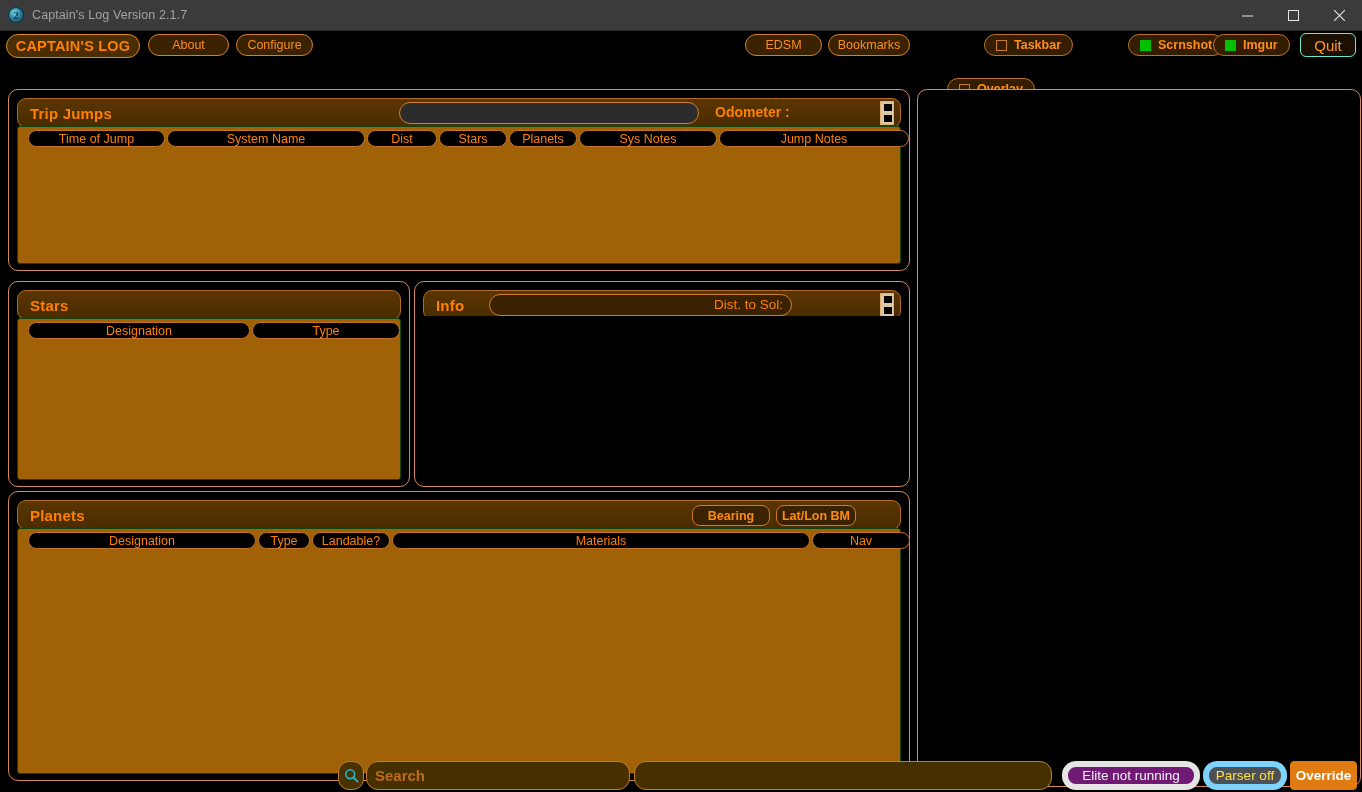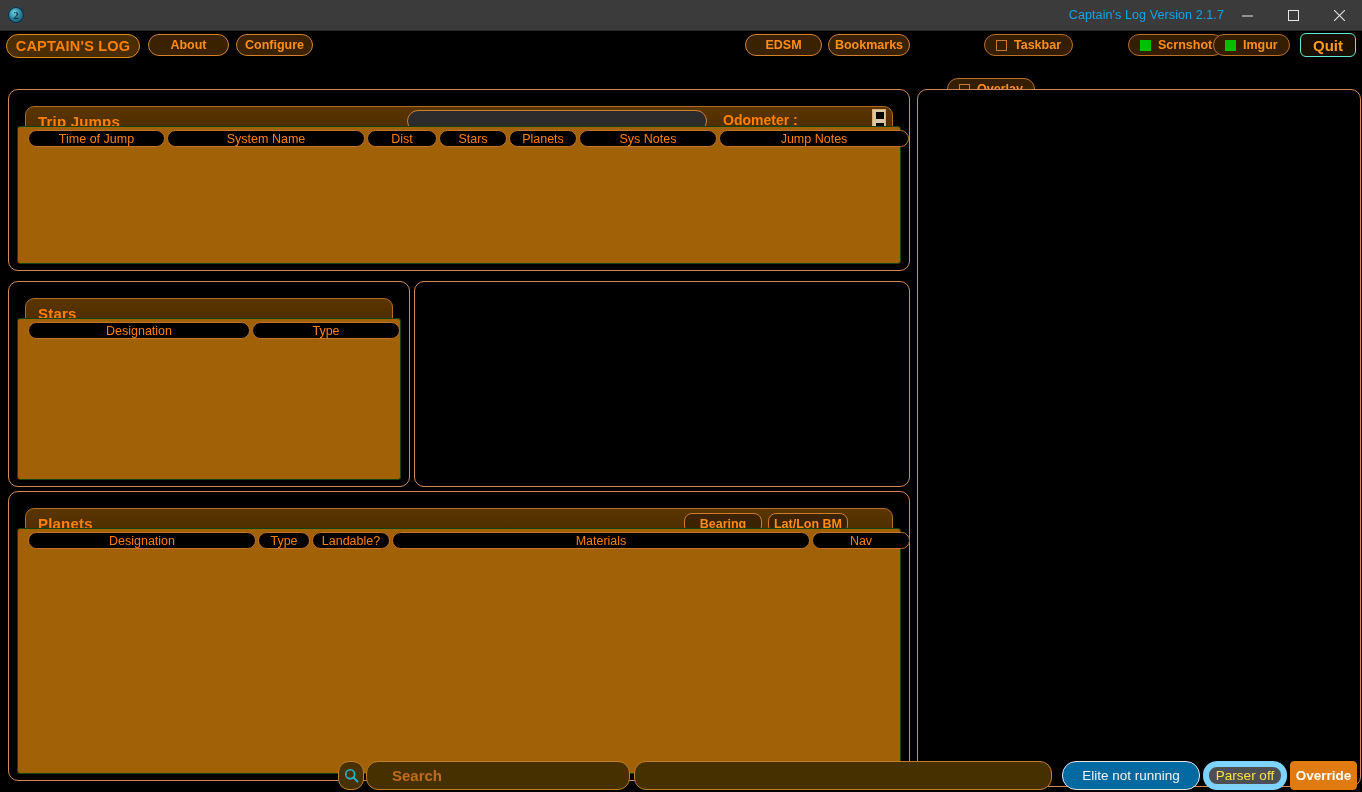--- a/index.html
+++ b/index.html
@@ -23,21 +23,21 @@
     background: radial-gradient(circle at 40% 35%, #6fd8e8 0%, #2a7d97 45%, #17415c 100%);
     position: relative; flex: 0 0 auto;
     box-shadow: inset 0 0 0 1px #0c2a3c;
   }
   .tb-icon::after {
     content: "2"; position: absolute; inset: 0;
     font-size: 11px; font-weight: bold; color: #0d3448;
     display: flex; align-items: center; justify-content: center;
     font-family: "Liberation Serif", serif;
   }
-  .tb-title { color: #0ea5e9; font-size: 12.5px; letter-spacing: .1px; flex: 1 1 auto; text-align: right; }
+  .tb-title { color: #a3a3a3; font-size: 12.5px; letter-spacing: .1px; flex: 1 1 auto; }
   .tb-buttons { display: flex; height: 31px; }
   .tb-btn {
     width: 46px; height: 31px; display: flex; align-items: center; justify-content: center;
     color: #e6e6e6;
   }
   .tb-btn svg { display:block; }
 
   
   .app {
     position: relative; width: 1362px; height: 761px;
@@ -62,21 +62,21 @@
   }
   .btn-caplog {
     position: absolute; left: 6px; top: 3px; width: 134px; height: 24px;
     border-radius: 12px; background: #4a2d00; border: 1px solid #e08a1e;
     color: #ff8000; font-size: 14.5px; font-weight: bold;
     display:flex; align-items:center; justify-content:center; letter-spacing:.2px;
   }
   .tb-small {
     position: absolute; height: 22px; top: 3px;
     border-radius: 11px; background: #3a2100; border: 1px solid #d2802c;
-    color: #ff8e19; font-size: 12.5px; font-weight: bold;
+    color: #ff8e19; font-size: 12.5px; font-weight: normal;
     display: flex; align-items: center; justify-content: center;
   }
   #btnAbout   { left: 148px; width: 81px; }
   #btnConfig  { left: 236px; width: 77px; }
   #btnEDSM    { left: 745px; width: 77px; }
   #btnBookm   { left: 828px; width: 82px; }
   #btnQuit    { left: 1300px; width: 56px; height: 24px; top: 2px; font-size: 15px;
                 background:#1a0f00; border:1px solid #5eead4; color:#ff9a1f; border-radius:6px;}
 
   .chk {
@@ -98,21 +98,21 @@
   
   .panel {
     position: absolute;
     border: 1px solid #d4895a;
     border-radius: 10px;
     background: #000;
   }
   .panel-head {
     position: relative;
     height: 30px;
-    margin: 16px;
+    margin: 8px;
     border-radius: 9px 9px 9px 9px;
     background: linear-gradient(#5a3500, #4a2c00);
     border: 1px solid #b06c20;
     display: flex; align-items: center;
   }
   .panel-title {
     color: #ff8000; font-size: 15px; font-weight: bold;
     padding-left: 12px; letter-spacing: .2px; white-space: nowrap;
   }
   .field {
@@ -161,30 +161,30 @@
     background: #473000; border: 1px solid #c07d2a; border-radius: 12px;
     display: flex; align-items: center;
   }
   #bbBlank { left: 6px; width: 326px; justify-content: center;
              color: #ff8c12; font-size: 15px; font-weight: bold; }
   #bbSearchIconWrap {
     position: absolute; left: 338px; top: 2px; width: 26px; height: 29px;
     background: #4a3200; border: 1px solid #c07d2a; border-radius: 11px;
     display: flex; align-items: center; justify-content: center;
   }
-  #bbSearch { left: 366px; width: 264px; padding-left: 25px;
+  #bbSearch { left: 366px; width: 264px; padding-left: 8px;
               color: #c06c18; font-size: 15px; font-weight: bold; }
   #bbBig   { left: 634px; width: 418px; }
 
   .status-pill {
     position: absolute; top: 2px; height: 29px; border-radius: 14px;
     display: flex; align-items: center; justify-content: center;
     font-size: 13.5px; padding: 0 12px; white-space: nowrap;
   }
-  #stElite { left: 1062px; width: 138px; background:#0369a1; border:1px solid #e5e5e5; color:#f2f2f2; }
+  #stElite { left: 1062px; width: 138px; background:#701a75; border:6px solid #e5e5e5; color:#f2f2f2; }
   #stParser{ left: 1203px; width: 84px;  background:#4c5055; border:6px solid #7dd3fc; color:#fde047; }
   #stOver  { left: 1290px; width: 67px;  background:#e07b12; border:1px solid #e07b12; color:#ffffff;
              font-weight: bold; border-radius: 4px; }
 </style>
 </head>
 <body>
 
 <div class="titlebar">
   <div class="tb-icon"></div>
   <div class="tb-title">Captain's Log Version 2.1.7</div>
@@ -262,20 +262,27 @@
     <div class="panel-head">
       <span class="panel-title">Stars</span>
     </div>
     <div class="list-body" style="left:8px; top:36px; width:384px; height:162px;">
       <div class="colhead" style="left:10px;  top:3px; width:222px;">Designation</div>
       <div class="colhead" style="left:234px; top:3px; width:148px;">Type</div>
     </div>
   </div>
 
   <div class="panel" style="left:414px; top:250px; width:496px; height:206px;">
+    <div class="panel-head">
+      <span class="panel-title">Info</span>
+      <div class="field brown" style="position:absolute; left:65px; top:3px; width:303px;">
+        <span style="display:block;line-height:20px;padding-right:8px;text-align:right;color:#ff8000;font-size:13.5px;">Dist. to Sol:</span>
+      </div>
+      <div class="spinbox" style="position:absolute; right:6px; top:2px;"></div>
+    </div>
     <div style="position:absolute; left:4px; top:34px; width:486px; height:166px; background:#000;"></div>
   </div>
 
   <div class="panel" style="left:8px; top:460px; width:902px; height:290px;">
     <div class="panel-head">
       <span class="panel-title">Planets</span>
       <div class="pill" style="position:absolute; right:130px; top:4px; width:78px; height:21px; font-size:12.5px;">Bearing</div>
       <div class="pill" style="position:absolute; right:44px;  top:4px; width:80px; height:21px; font-size:12.5px;">Lat/Lon BM</div>
     </div>
     <div class="list-body" style="left:8px; top:36px; width:884px; height:246px;">

